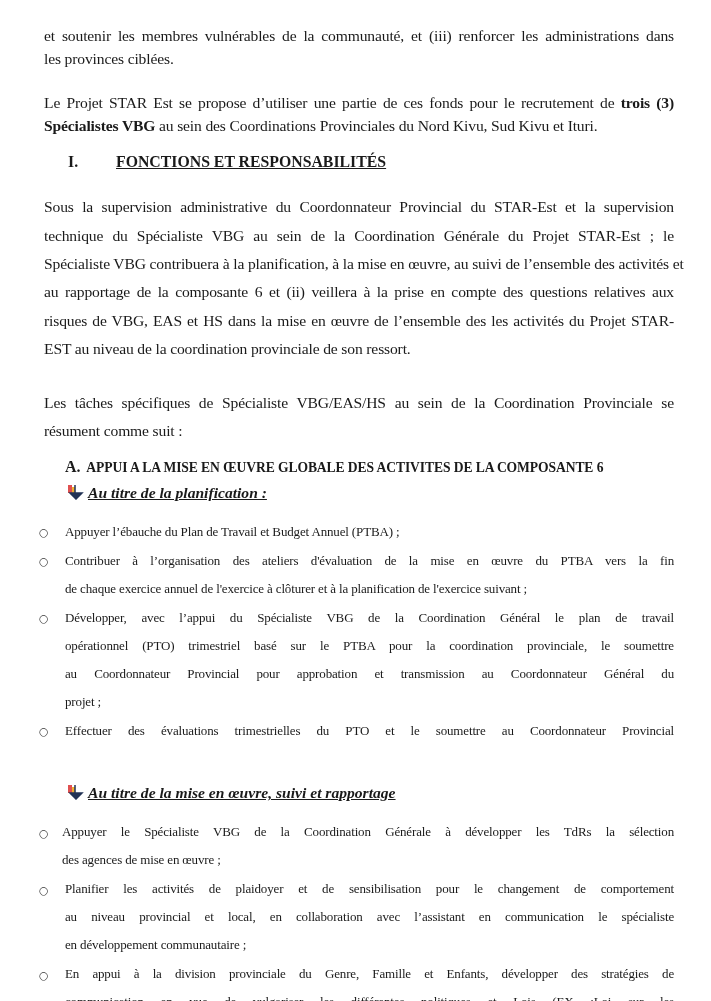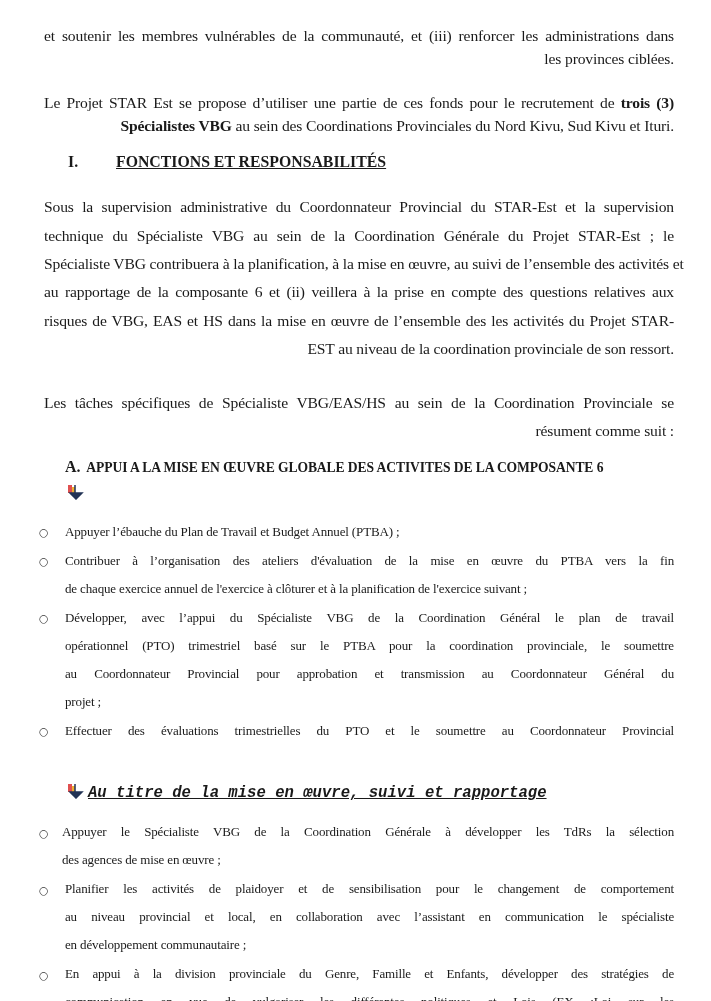--- a/index.html
+++ b/index.html
@@ -5,21 +5,20 @@
   html, body { margin: 0; padding: 0; background: #ffffff; }
   body {
     width: 711px; height: 1001px; overflow: hidden; position: relative;
     font-family: "Liberation Serif", serif; color: #1a1a1a;
   }
   .page { position: absolute; left: 0; top: 16px; width: 711px; height: 1001px; }
   .line {
     position: absolute; left: 44px; right: 37px;
     font-size: 15.6px; line-height: 20px; white-space: nowrap;
     letter-spacing: -0.15px;
-    text-align: right;
   }
   .just { text-align: justify; text-align-last: justify; }
   .b { font-weight: bold; }
   .heading {
     position: absolute; left: 68px; top: 136px;
     font-size: 15.8px; font-weight: bold; line-height: 20px;
   }
   .heading .num { display: inline-block; width: 48px; }
   .heading .title { text-decoration: underline; }
   .subhead {
@@ -72,40 +71,40 @@
 
   <div class="subhead">
     <span class="letter">A.</span><span>APPUI A LA MISE EN ŒUVRE GLOBALE DES ACTIVITES DE LA COMPOSANTE 6</span>
   </div>
 
   <div class="subsub" style="top:467px;">
     <svg class="arrow" viewBox="0 0 18 16">
       <rect x="2" y="1" width="4" height="8" fill="#e05050"></rect>
       <rect x="6" y="3" width="3" height="6" fill="#f0b030"></rect>
       <path d="M9 1 V9 M4 9 H16 L10 15 Z" stroke="#223355" stroke-width="1.5" fill="#223355"></path>
-    </svg>
+    </svg><span>Au titre de la planification :</span>
   </div>
 
   <div class="bullet" style="top:512px;">○</div>
   <div class="bline" style="top:506px;">Appuyer l’ébauche du Plan de Travail et Budget Annuel (PTBA) ;</div>
 
   <div class="bullet" style="top:541px;">○</div>
   <div class="bline just" style="top:535px;">Contribuer à l’organisation des ateliers d'évaluation de la mise en œuvre du PTBA vers la fin</div>
   <div class="bline" style="top:563px;">de chaque exercice annuel de l'exercice à clôturer et à la planification de l'exercice suivant ;</div>
 
   <div class="bullet" style="top:598px;">○</div>
   <div class="bline just" style="top:592px;">Développer, avec l’appui du Spécialiste VBG de la Coordination Général le plan de travail</div>
   <div class="bline just" style="top:620px;">opérationnel (PTO) trimestriel basé sur le PTBA pour la coordination provinciale, le soumettre</div>
   <div class="bline just" style="top:648px;">au Coordonnateur Provincial pour approbation et transmission au Coordonnateur Général du</div>
   <div class="bline" style="top:676px;">projet ;</div>
 
   <div class="bullet" style="top:711px;">○</div>
   <div class="bline just" style="top:705px;">Effectuer des évaluations trimestrielles du PTO et le soumettre au Coordonnateur Provincial</div>
 
-  <div class="subsub" style="top:767px;font-family:Liberation Mono, monospace;">
+  <div class="subsub" style="top:767px;">
     <svg class="arrow" viewBox="0 0 18 16">
       <rect x="2" y="1" width="4" height="8" fill="#e05050"></rect>
       <rect x="6" y="3" width="3" height="6" fill="#f0b030"></rect>
       <path d="M9 1 V9 M4 9 H16 L10 15 Z" stroke="#223355" stroke-width="1.5" fill="#223355"></path>
     </svg><span>Au titre de la mise en œuvre, suivi et rapportage</span>
   </div>
 
   <div class="bullet" style="top:813px;">○</div>
   <div class="bline just" style="top:806px;left:62px;">Appuyer le Spécialiste VBG de la Coordination Générale à développer les TdRs la sélection</div>
   <div class="bline" style="top:834px;left:62px;">des agences de mise en œuvre ;</div>

